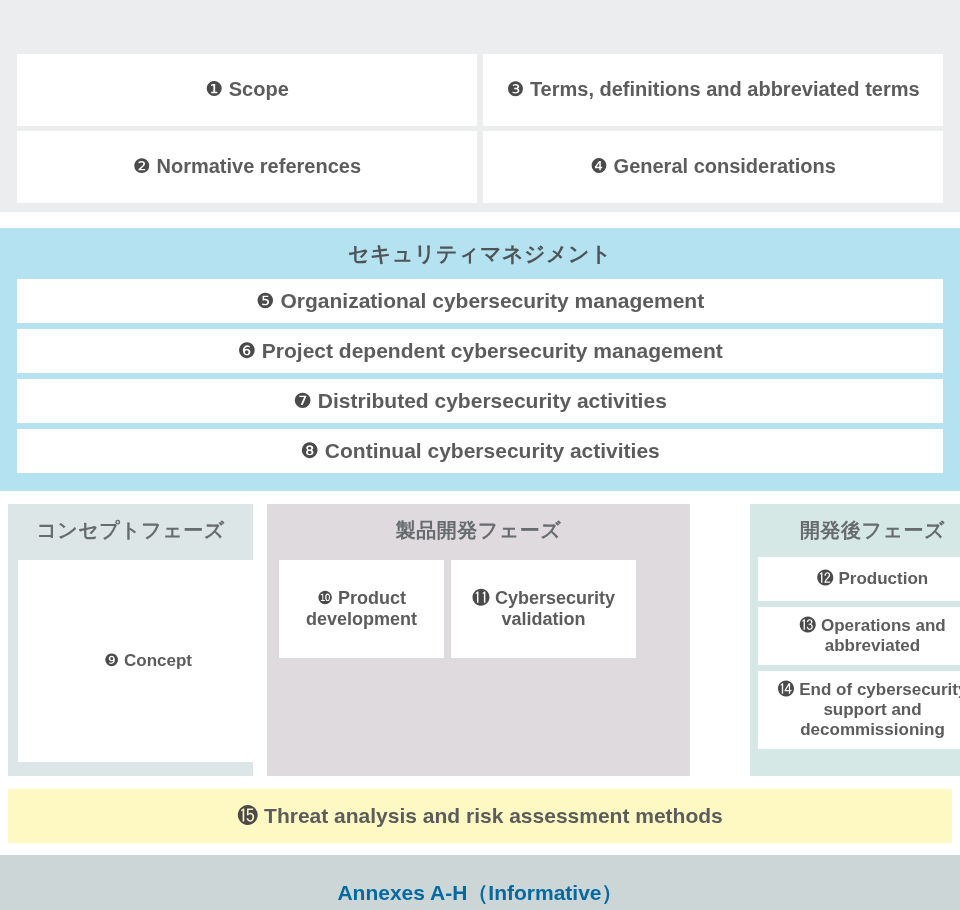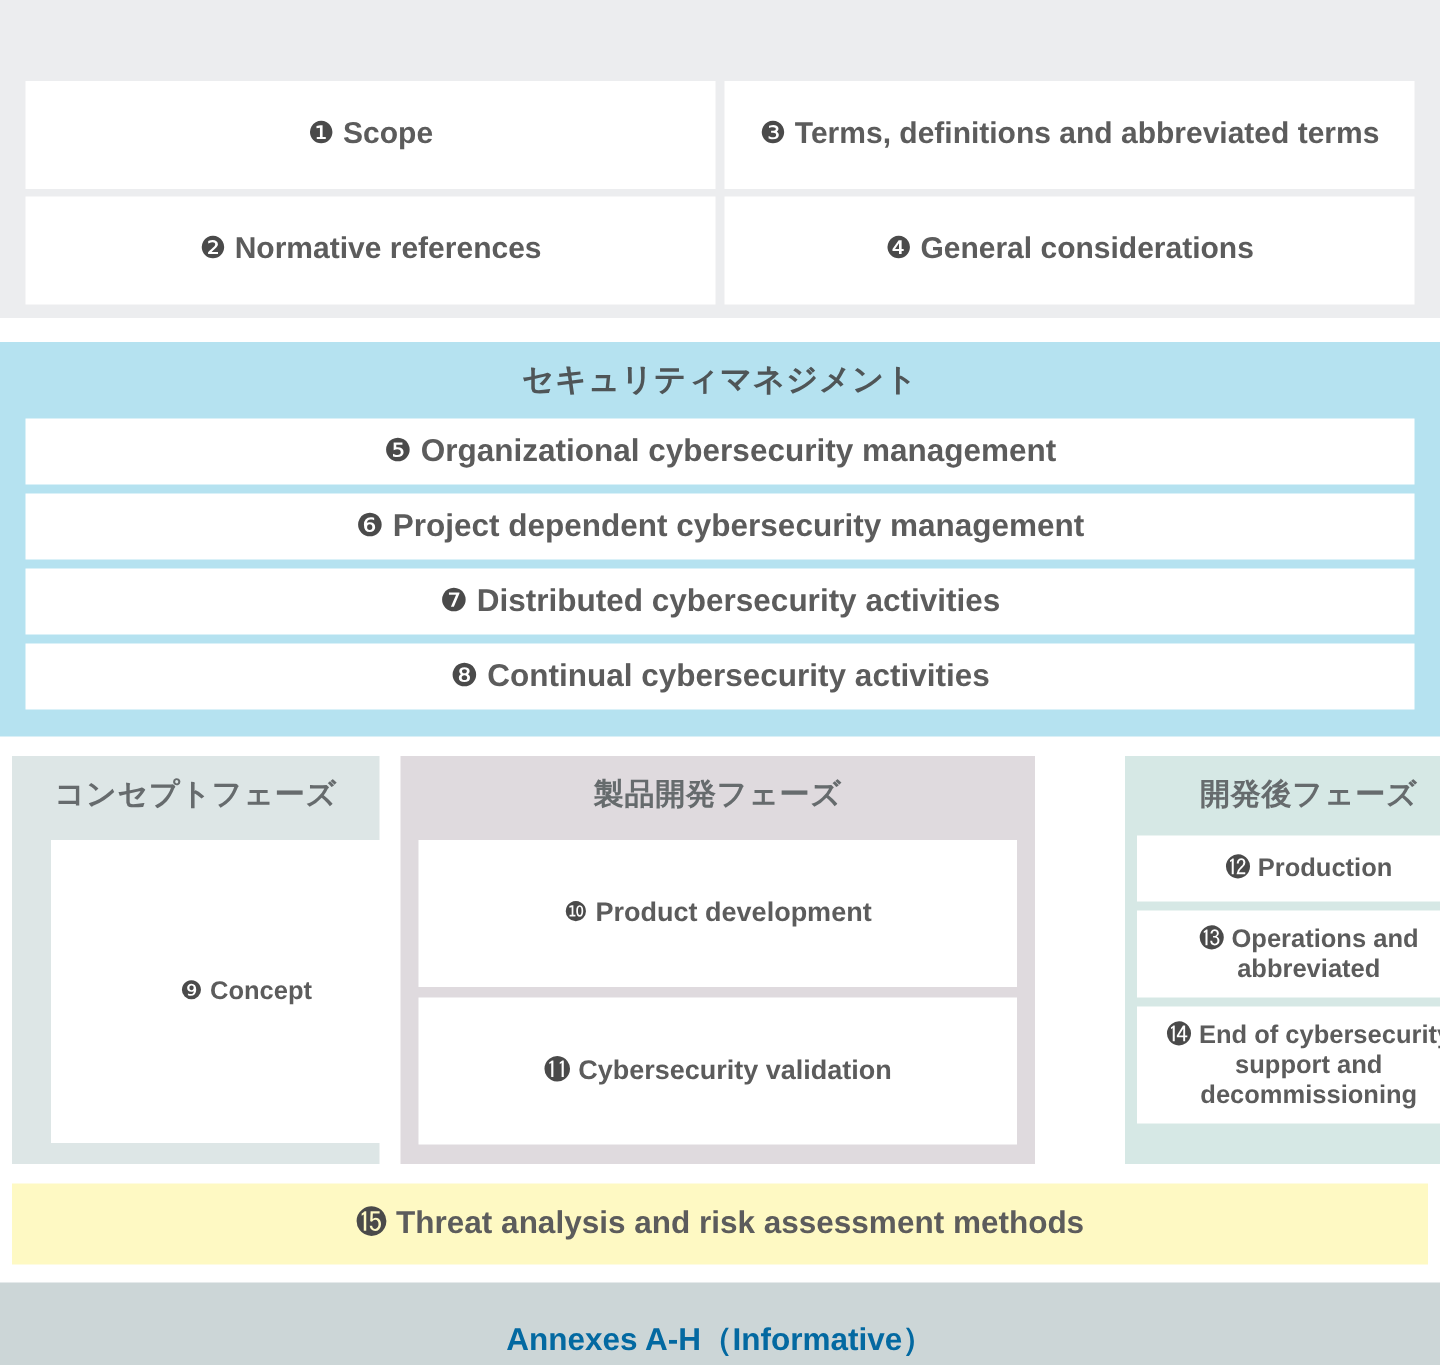--- a/index.html
+++ b/index.html
@@ -120,37 +120,37 @@
     line-height: 24px;
     padding-top: 14px;
     color: #666b6d;
   }
   .phase-concept {
     left: 8px; width: 245px; height: 272px;
     background: #dde6e6;
   }
   .phase-concept .inner {
     position: absolute;
-    left: 26px; top: 56px;
+    left: 10px; top: 56px;
     width: 260px; height: 202px;
   }
   .phase-concept .wbox { width: 100%; height: 100%; }
   .phase-concept .wbox .txt { font-size: 17px; }
   .phase-concept .wbox .num { font-size: 17px; }
 
   .phase-dev {
     left: 267px; width: 423px; height: 272px;
     background: #dfdade;
   }
   .phase-dev .inner {
     position: absolute;
     left: 12px; top: 56px;
-    width: 399px;
-    display: flex;
-    flex-direction: column;
+    width: 357px;
+    display: flex;
+    flex-direction: row;
     gap: 7px;
   }
   .phase-dev .wbox { height: 98px; }
   .phase-dev .wbox .txt { font-size: 18px; }
   .phase-dev .wbox .num { font-size: 18px; }
 
   .phase-post {
     left: 750px; width: 245px; height: 272px;
     background: #d6e8e5;
   }

